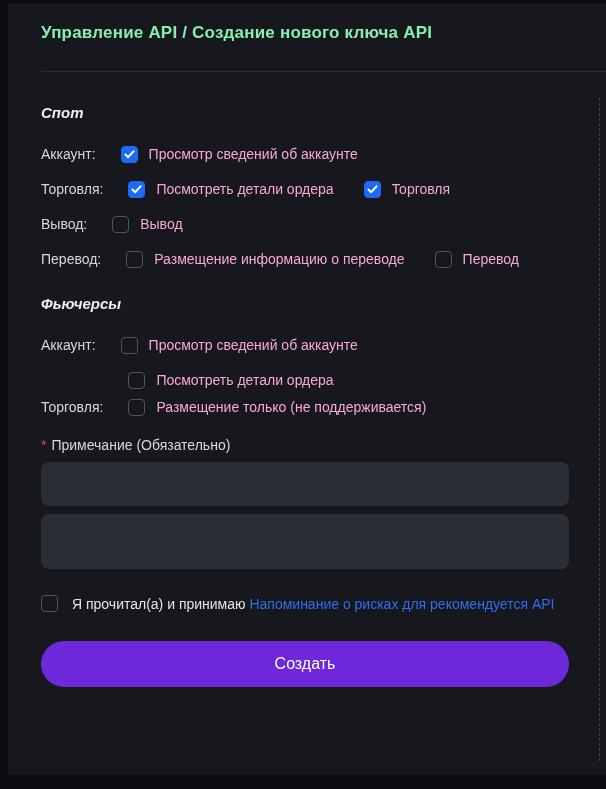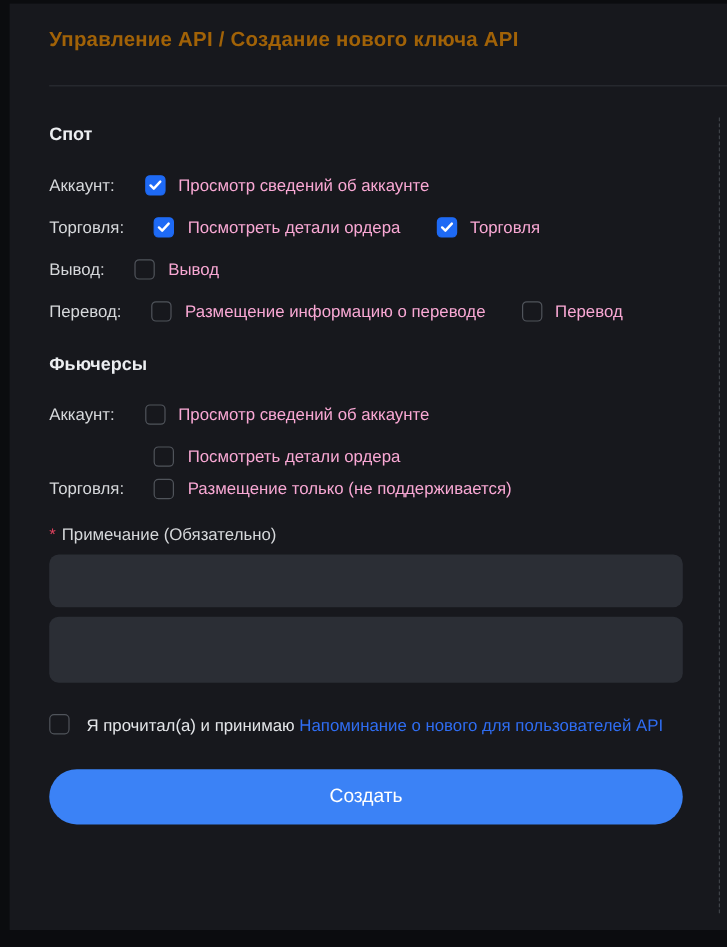--- a/index.html
+++ b/index.html
@@ -14,25 +14,25 @@
   .panel {
     position:absolute; left:8px; top:3px; right:0; bottom:14px;
     background:#17181d;
   }
   .dashed-edge {
     position:absolute; top:95px; right:6px; bottom:14px; width:0;
     border-left:1px dashed #3e4147;
   }
   .content { position:absolute; left:33px; top:0; width:528px; }
   .page-title {
-    margin-top:20px; font-size:17px; font-weight:bold; color:#a16207;
+    margin-top:20px; font-size:17px; font-weight:bold; color:#86efac;
     letter-spacing:.2px;
   }
   .divider { margin-top:28px; height:1px; background:#2b2d33; width:573px; }
-  .section-title { font-size:15px; font-weight:bold; color:#eceef1; }
+  .section-title { font-size:15px; font-weight:bold; color:#eceef1;font-style:italic; }
   .section-title.spot { margin-top:32px; }
   .section-title.futures { margin-top:27px; }
   .perm-rows .perm-row { display:flex; align-items:flex-end; margin-top:17px; }
   .perm-rows .perm-row:first-child { margin-top:24px; }
   .perm-label { font-size:14px; color:#d6d8db; margin-right:25px; line-height:18px; }
   .perm-opts { display:flex; gap:30px; }
   .perm-opts.stacked { flex-direction:column; gap:9px; }
   .opt { display:flex; align-items:center; cursor:pointer; }
   .cb {
     width:17px; height:17px; border-radius:4px; flex:0 0 auto;
@@ -57,21 +57,21 @@
     margin-top:8px; width:528px; height:55px; border:none; outline:none;
     background:#2b2e35; border-radius:8px; color:#eceef1; resize:none;
     font-family:"Liberation Sans", sans-serif; font-size:14px; padding:10px 12px;
     display:block;
   }
   .agree-row { margin-top:26px; display:flex; align-items:center; cursor:pointer; }
   .agree-text { font-size:14px; color:#e3e5e8; margin-left:14px; }
   .agree-link { color:#2f6df2; }
   .submit-btn {
     margin-top:29px; width:528px; height:46px; border:none; border-radius:23px;
-    background:#3b82f6; color:#ffffff; font-size:16px;
+    background:#6d28d9; color:#ffffff; font-size:16px;
     font-family:"Liberation Sans", sans-serif; cursor:pointer; display:block;
   }
 </style>
 </head>
 <body>
 
 <div class="panel">
   <div class="content">
     <div class="page-title">Управление API / Создание нового ключа API</div>
     <div class="divider"></div>
@@ -164,19 +164,19 @@
 
     <div class="note-label-row">
       <span class="req">*</span><span>Примечание (Обязательно)</span>
     </div>
     <input class="text-input" type="text" value="" style="">
 
     <textarea class="ip-textarea" value="" style=""></textarea>
 
     <div class="agree-row">
       <span class="cb" id="agree-cb"></span>
-      <span class="agree-text"><span>Я прочитал(а) и принимаю </span><span class="agree-link">Напоминание о нового для пользователей API</span></span>
+      <span class="agree-text"><span>Я прочитал(а) и принимаю </span><span class="agree-link">Напоминание о рисках для рекомендуется API</span></span>
     </div>
 
     <button class="submit-btn">Создать</button>
   </div>
   <div class="dashed-edge"></div>
 </div>
 
 </body></html>

